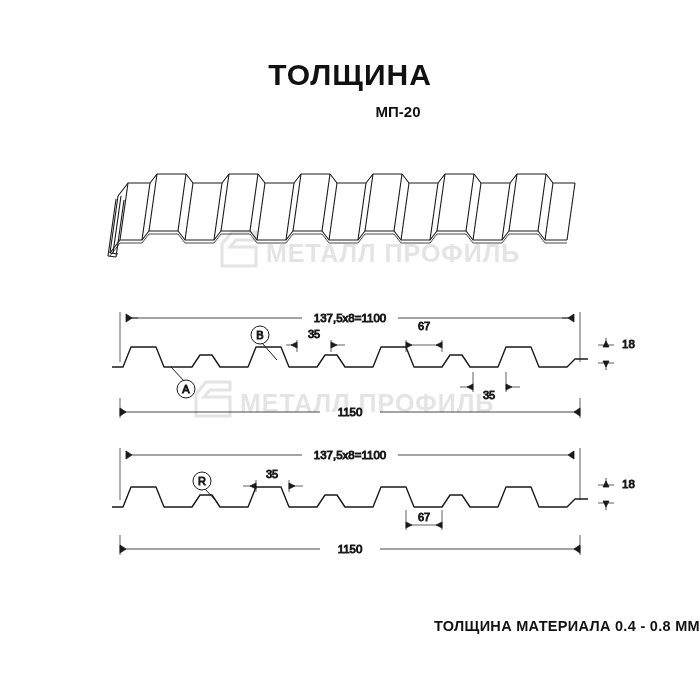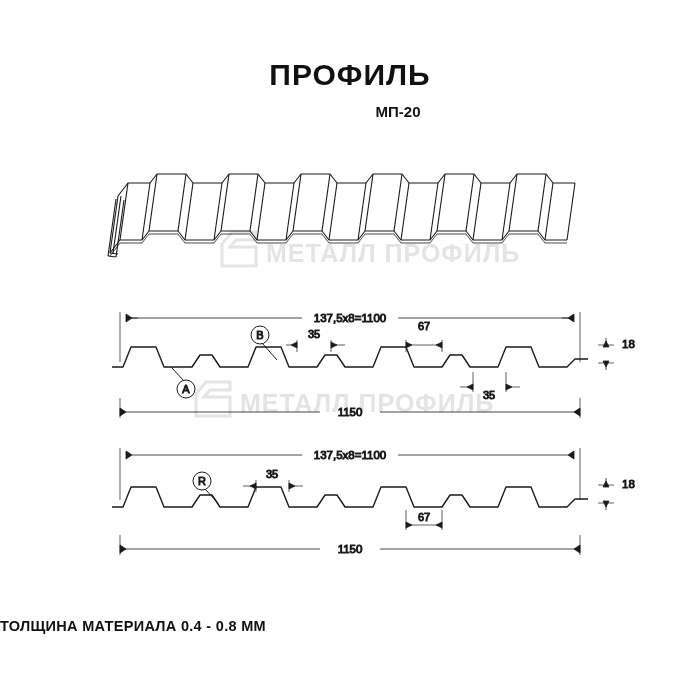--- a/index.html
+++ b/index.html
@@ -40,21 +40,21 @@
     font-size: 15px;
     font-weight: bold;
     color: #111;
     margin-left: 48px;
   }
   .footer-note {
     position: absolute;
     left: 0;
     top: 618px;
     width: 700px;
-    text-align: left;
+    text-align: right;
     font-size: 14.5px;
     font-weight: bold;
     letter-spacing: 0.3px;
     color: #111;
   }
   .art {
     position: absolute;
     left: 0;
     top: 0;
     width: 700px;
@@ -62,21 +62,21 @@
   }
   svg text {
     font-family: "Liberation Sans", sans-serif;
   }
 </style>
 </head>
 <body>
 
 <div class="page">
 
-  <div class="title">ПРОФИЛЬ</div>
+  <div class="title">ТОЛЩИНА</div>
   <div class="subtitle">МП-20</div>
 
   <svg class="art" viewBox="0 0 700 700">
 
     <g opacity="0.85">
       <g transform="translate(222,232)">
 
         <path d="M0,12 L10,0 L34,0 L34,8 L14,8 L8,15 L34,15 L34,34 L0,34 Z" fill="none" stroke="#e0e0e0" stroke-width="3"></path>
         <text x="44" y="30" font-size="25" font-weight="bold" fill="#e0e0e0" letter-spacing="1">МЕТАЛЛ ПРОФИЛЬ</text>
       </g>

